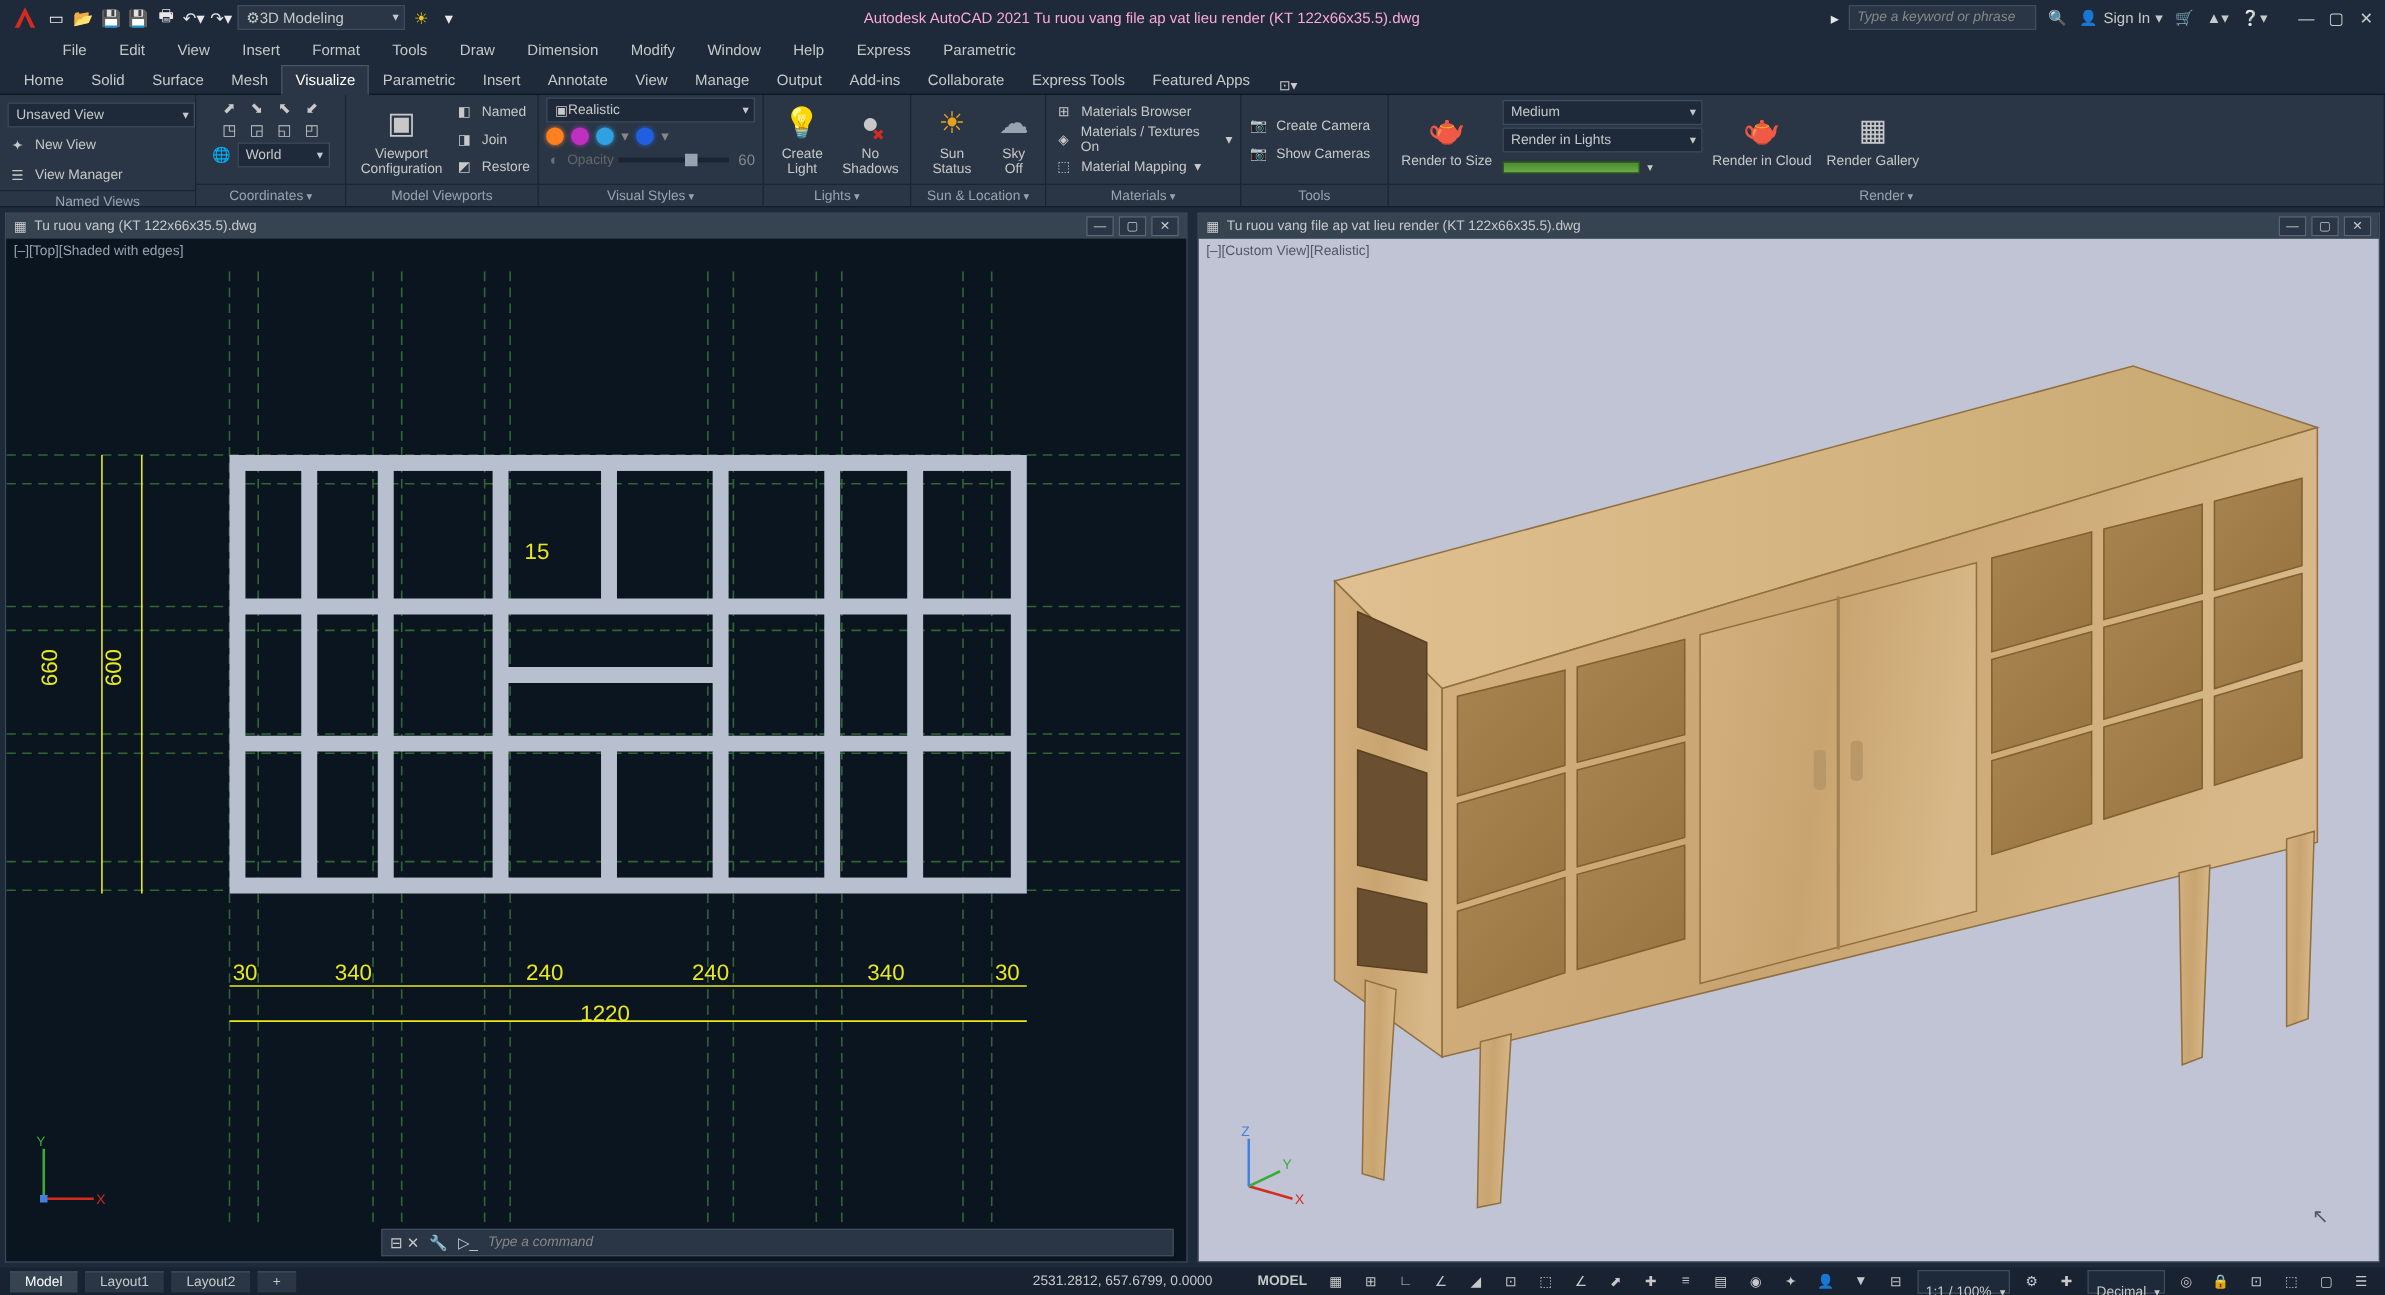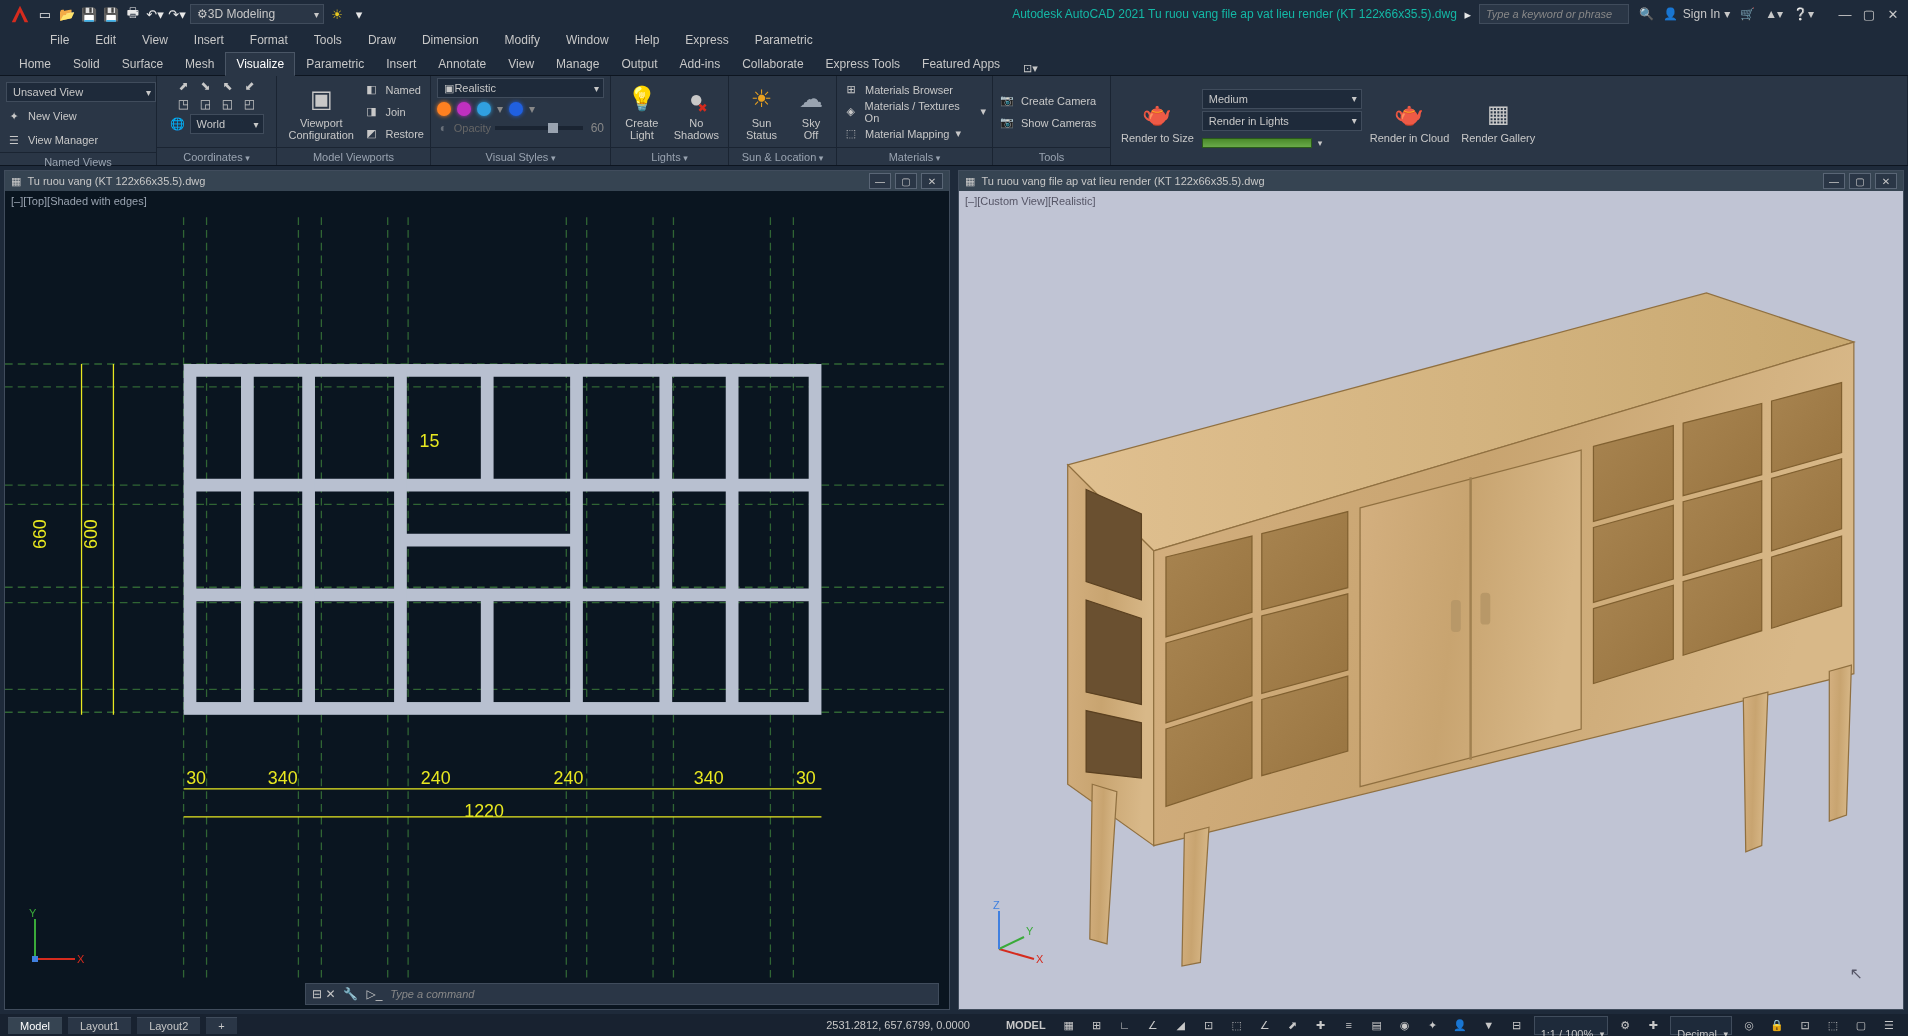--- a/index.html
+++ b/index.html
@@ -6,21 +6,21 @@
 body { background:#1e2a3a; width:1908px; height:1036px; overflow:hidden; color:#c8c8c8; font-size:12px; position:relative; }
 
 
 .titlebar { height:28px; background:#1e2a3a; display:flex; align-items:center; gap:2px; padding:0 6px; }
 .app-logo { width:28px; height:28px; display:flex; align-items:center; justify-content:center; }
 .app-logo svg { width:22px; height:22px; }
 .qat { display:flex; gap:4px; align-items:center; }
 .qat-btn { width:18px; height:18px; display:flex; align-items:center; justify-content:center; color:#e8e8e8; font-size:13px; }
 .ws-sel { background:#2a3646; border:1px solid #404c5c; color:#c8c8c8; height:20px; min-width:134px; padding:0 18px 0 6px; position:relative; font-size:12px; display:flex; align-items:center; }
 .ws-sel:after { content:"▾"; position:absolute; right:4px; font-size:10px; }
-.title-text { flex:1; text-align:right; color:#14b8a6; font-size:12px; }
+.title-text { flex:1; text-align:center; color:#f9a8d4; font-size:12px; }
 .search-box { background:#2a3646; border:1px solid #404c5c; color:#888; height:20px; width:150px; padding:0 6px; font-style:italic; font-size:11px; display:flex; align-items:center; }
 .title-right { display:flex; gap:10px; align-items:center; margin-left:8px; }
 .title-right-item { color:#c8c8c8; font-size:12px; display:flex; align-items:center; gap:4px; }
 .win-controls { display:flex; gap:6px; margin-left:20px; }
 .win-btn { width:18px; height:18px; color:#c8c8c8; font-size:13px; display:flex; align-items:center; justify-content:center; }
 
 
 .menubar { height:24px; background:#1e2a3a; display:flex; align-items:center; padding-left:38px; gap:2px; }
 .menu-item { padding:3px 12px; color:#c8c8c8; font-size:12px; }
 
@@ -319,20 +319,21 @@
       </div>
       <div class="rbtn">
         <div class="rbtn-ico">🫖</div>
         <div class="rbtn-lbl">Render in Cloud</div>
       </div>
       <div class="rbtn">
         <div class="rbtn-ico">▦</div>
         <div class="rbtn-lbl">Render Gallery</div>
       </div>
     </div>
+    <div class="panel-title dd">Render</div>
   </div>
 </div>
 
 <div class="workspace">
 
   <div class="doc-window">
     <div class="doc-title">
       <span>▦</span>
       <span>Tu ruou vang (KT 122x66x35.5).dwg</span>
       <div class="doc-title-ctrl">

